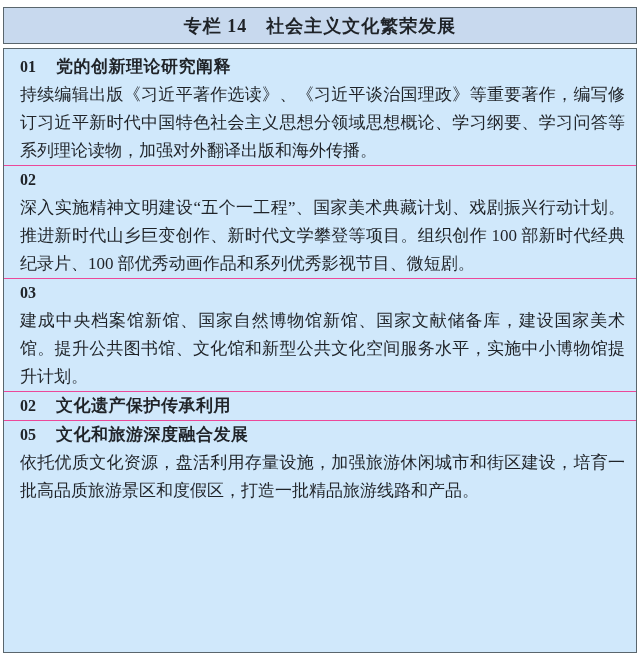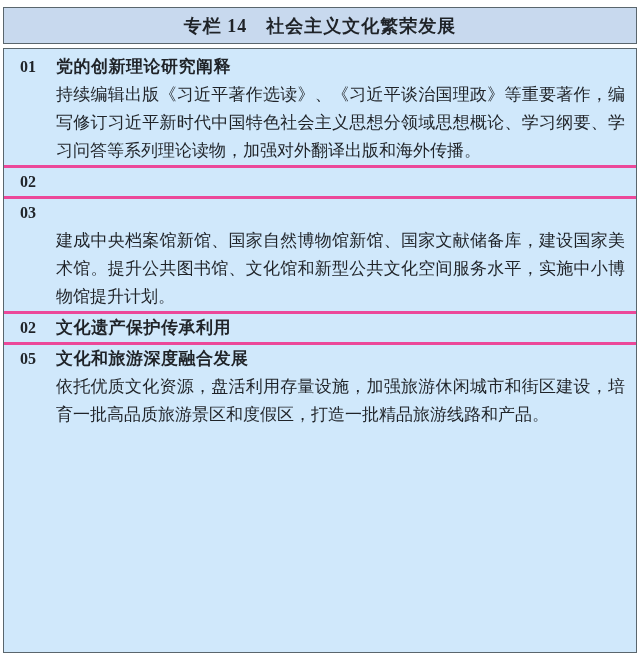--- a/index.html
+++ b/index.html
@@ -36,39 +36,38 @@
     border: 1.5px solid #5a666d;
     background: #d0e8fb;
     height: 605px;
     padding: 4px 0 5px 0;
   }
   .section {
     padding: 0 11px 0 16px;
     font-family: Liberation Serif, serif;
   }
   .section + .section {
-    border-top: 3px solid #ec4899;
+    border-top: 1px solid #ec4899;
   }
   .sec-head {
     display: flex;
     align-items: baseline;
     font-weight: bold;
     font-size: 17px;
     line-height: 28px;
   }
   .sec-num {
     width: 36px;
     flex-shrink: 0;
     font-size: 16px;
   }
   .sec-title {
     letter-spacing: 0.5px;
   }
   .sec-text {
-    margin-left: 36px;
     font-size: 17px;
     line-height: 28px;
     text-align: justify;
     text-justify: inter-ideograph;
   }
 </style>
 </head>
 <body>
 
 <div class="panel-wrap">
@@ -84,20 +83,21 @@
         <span class="sec-num">01</span>
         <span class="sec-title">党的创新理论研究阐释</span>
       </div>
       <div class="sec-text">持续编辑出版《习近平著作选读》、《习近平谈治国理政》等重要著作，编写修订习近平新时代中国特色社会主义思想分领域思想概论、学习纲要、学习问答等系列理论读物，加强对外翻译出版和海外传播。</div>
     </div>
 
     <div class="section">
       <div class="sec-head">
         <span class="sec-num">02</span>
       </div>
+      <div class="sec-text">深入实施精神文明建设“五个一工程”、国家美术典藏计划、戏剧振兴行动计划。推进新时代山乡巨变创作、新时代文学攀登等项目。组织创作 100 部新时代经典纪录片、100 部优秀动画作品和系列优秀影视节目、微短剧。</div>
     </div>
 
     <div class="section">
       <div class="sec-head">
         <span class="sec-num">03</span>
       </div>
       <div class="sec-text">建成中央档案馆新馆、国家自然博物馆新馆、国家文献储备库，建设国家美术馆。提升公共图书馆、文化馆和新型公共文化空间服务水平，实施中小博物馆提升计划。</div>
     </div>
 
     <div class="section">

